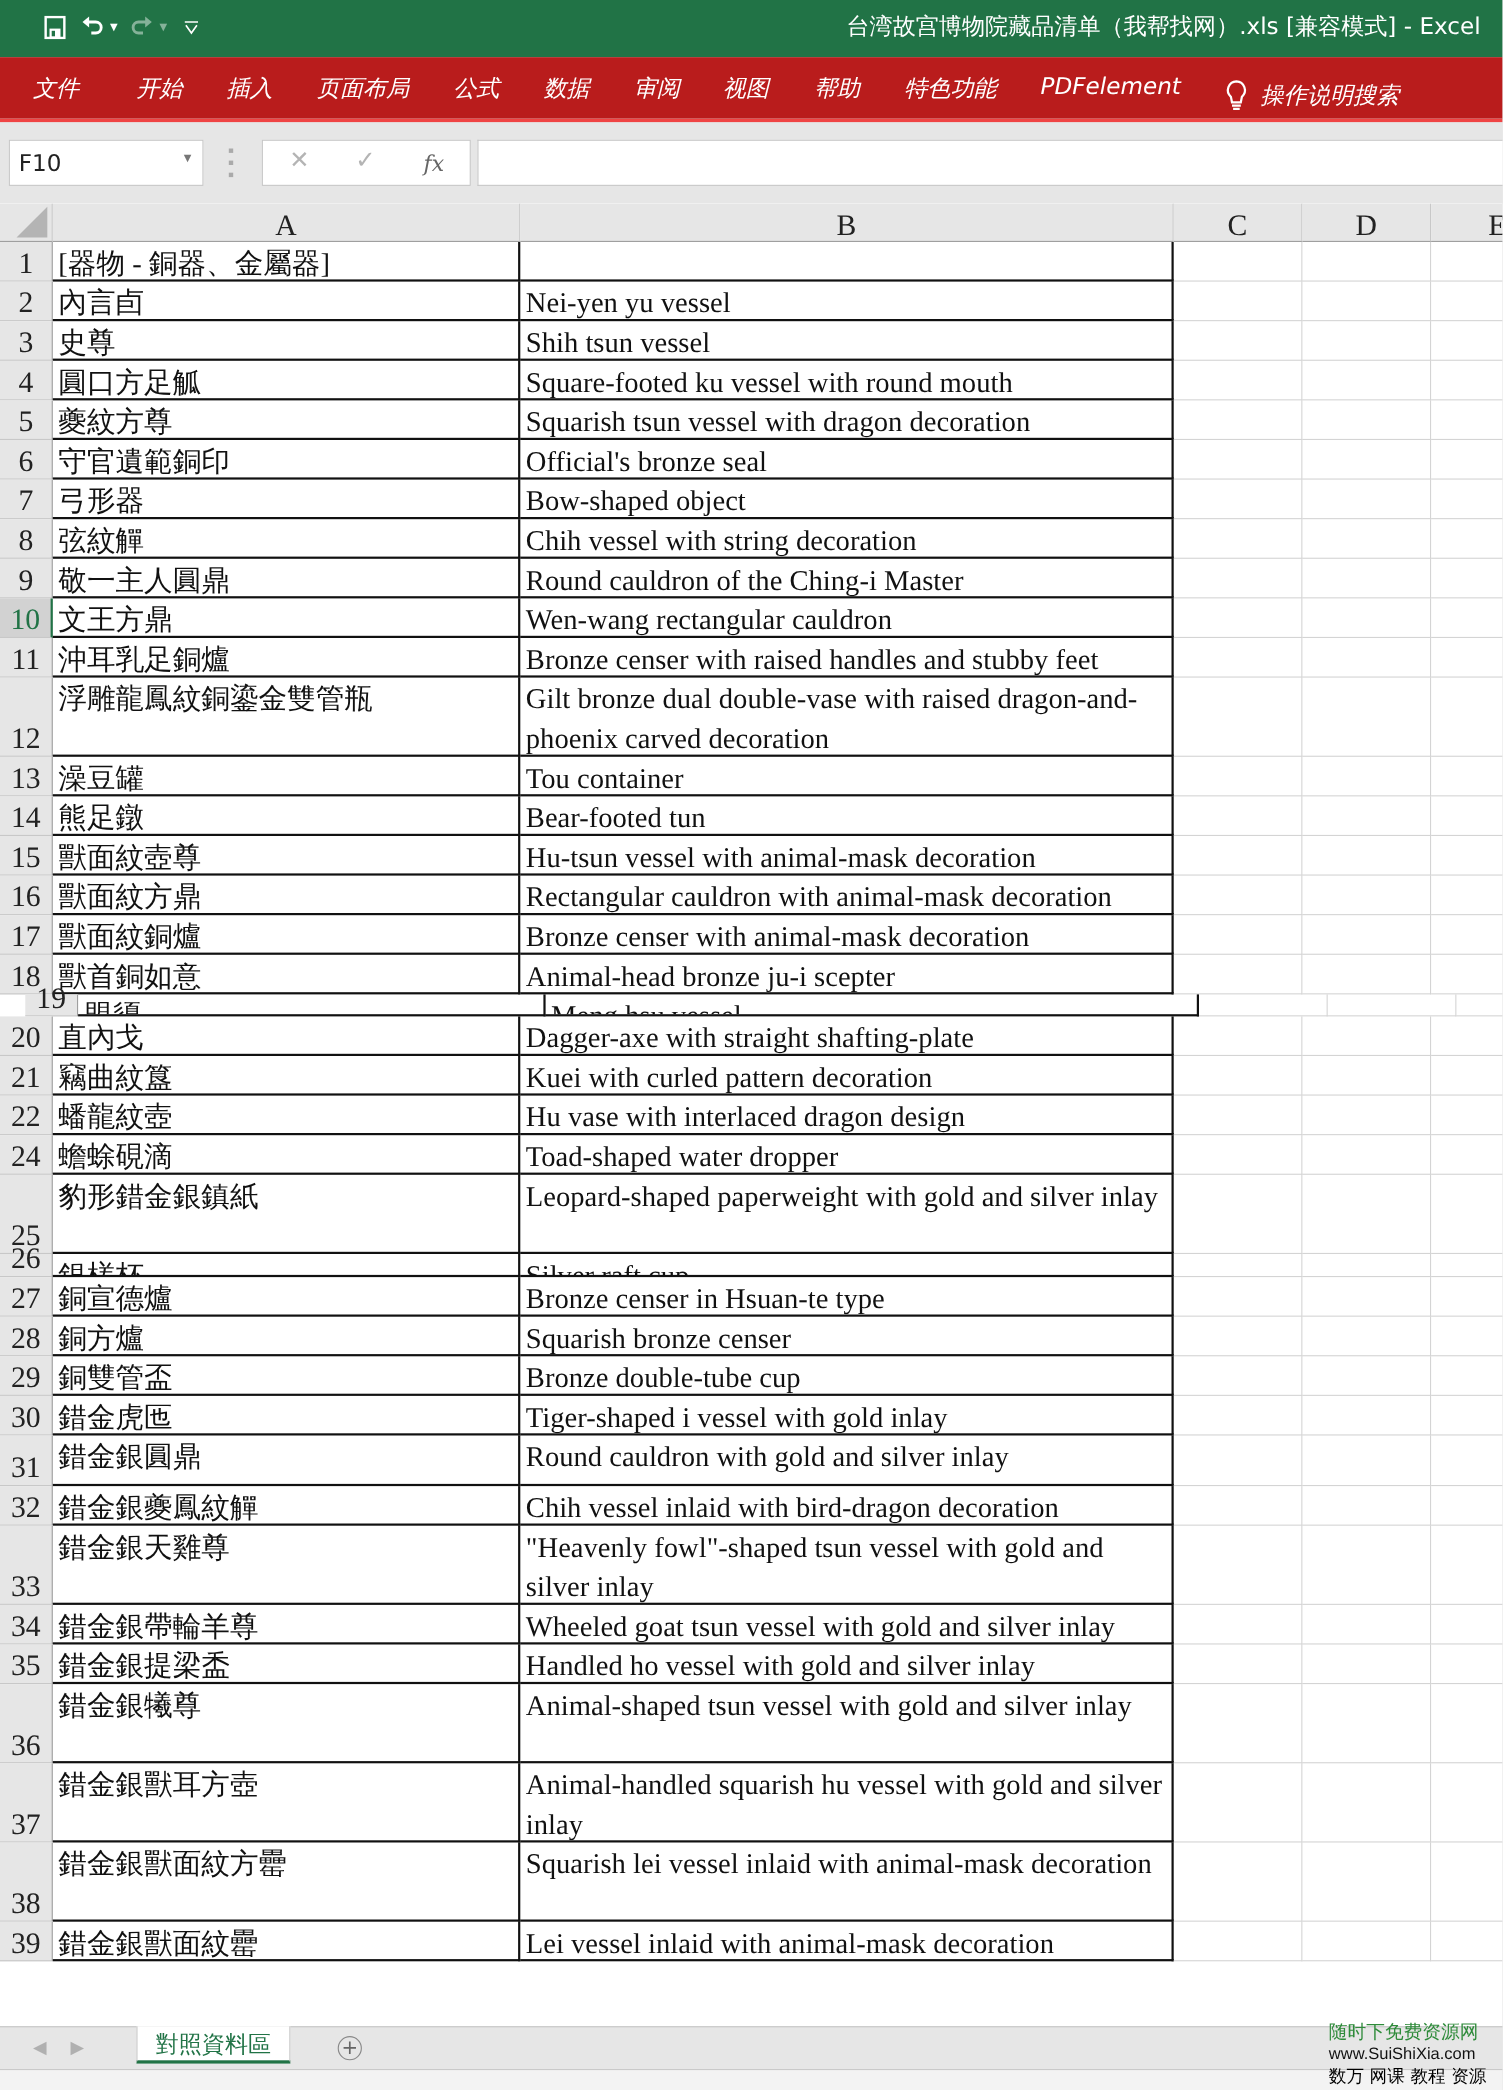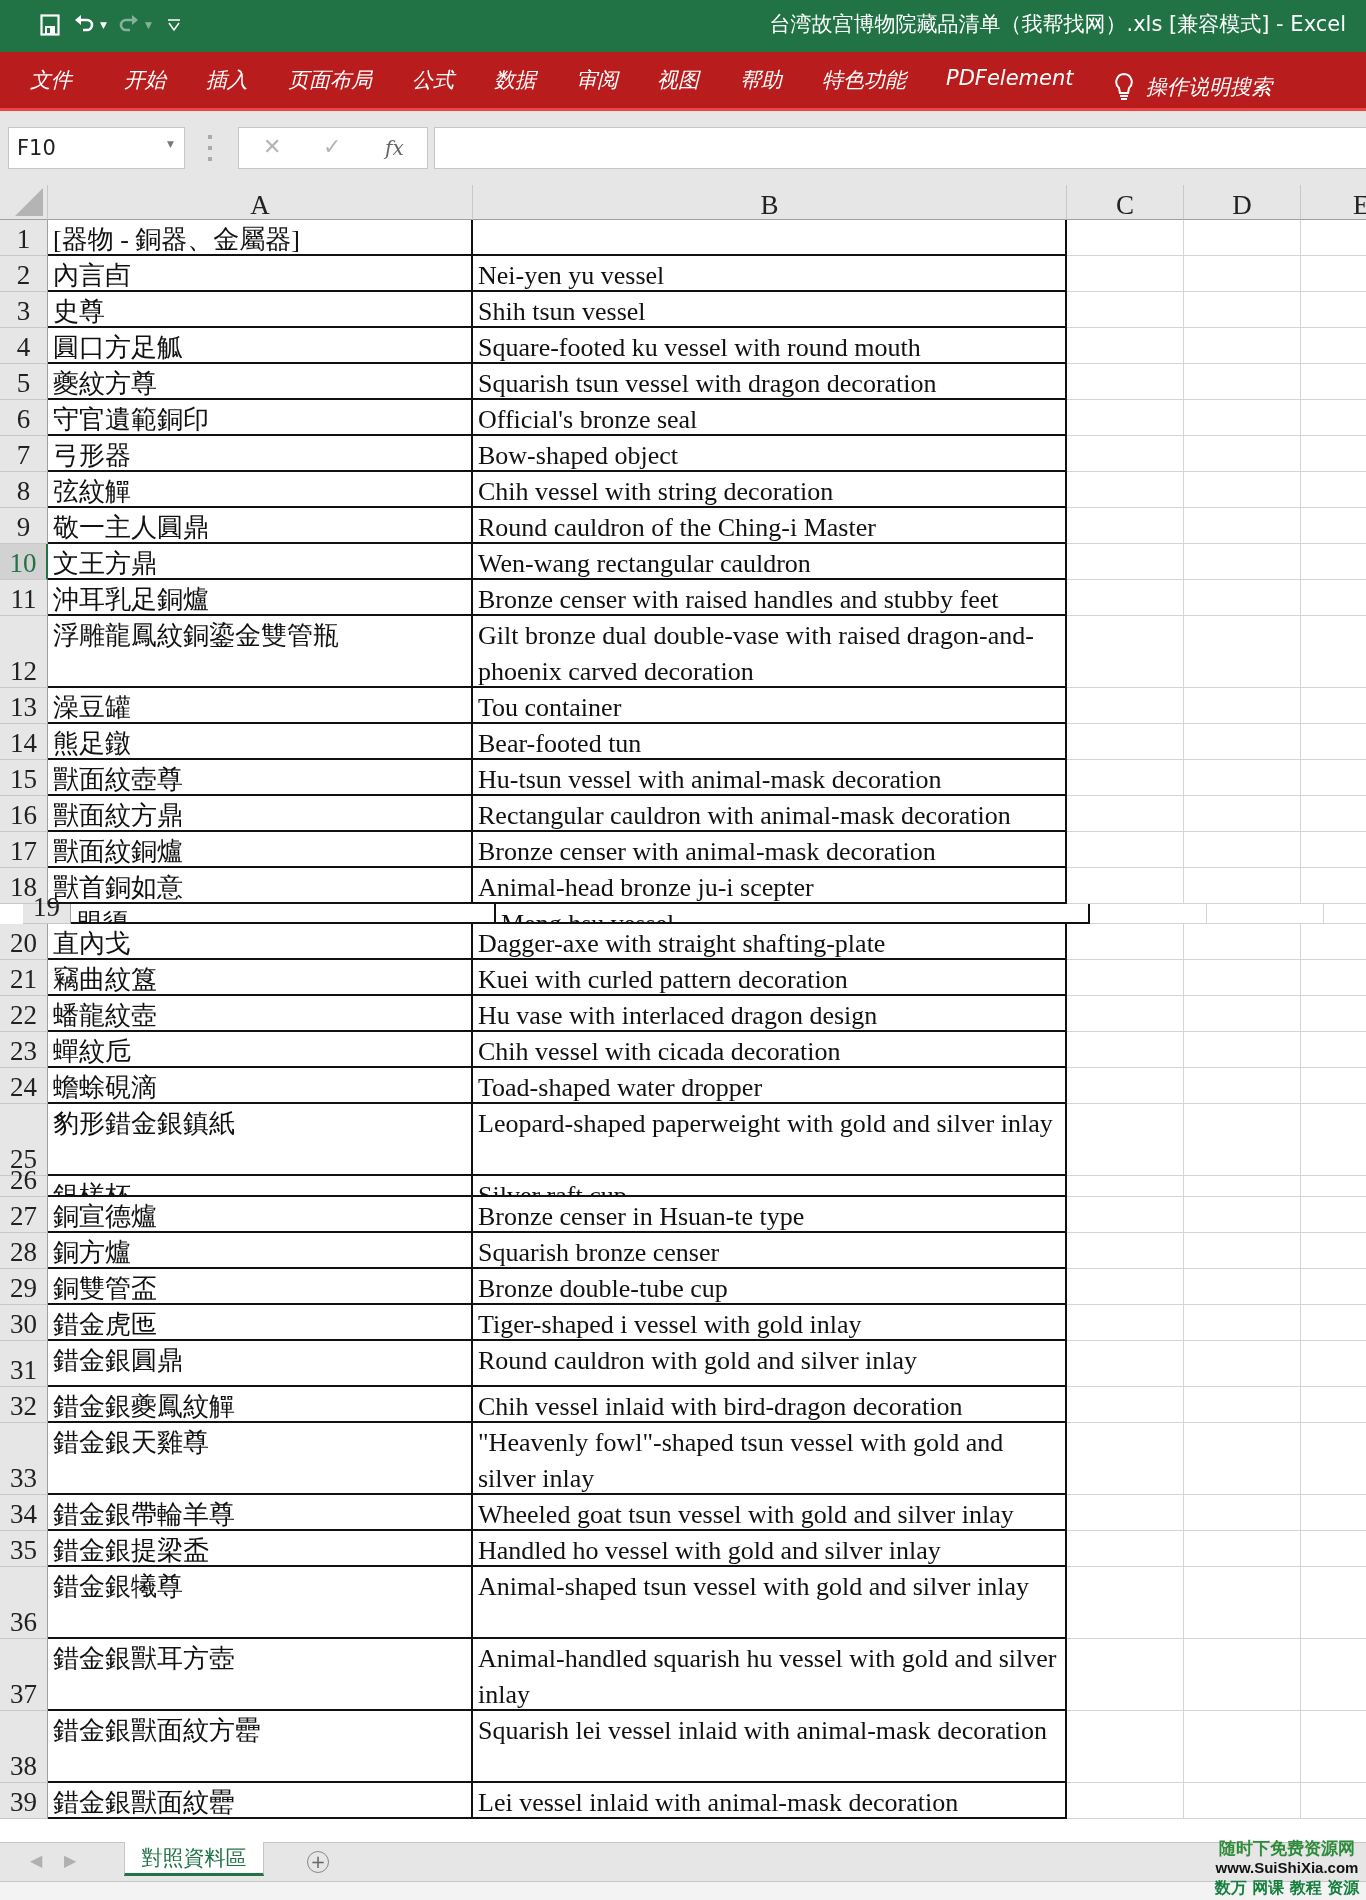--- a/index.html
+++ b/index.html
@@ -41,24 +41,24 @@
   .cC { left: 1067px; width: 117px; border-right: 1px solid #d4d4d4; border-bottom: 1px solid #d4d4d4; }
   .cD { left: 1184px; width: 117px; border-right: 1px solid #d4d4d4; border-bottom: 1px solid #d4d4d4; }
   .cE { left: 1301px; width: 80px; border-bottom: 1px solid #d4d4d4; }
 
   .sheetbar { position: absolute; left: 0; top: 1842px; width: 1366px; height: 40px; background: #e6e6e6; border-top: 1px solid #c6c6c6; border-bottom: 1px solid #c6c6c6; }
   .nav { position: absolute; top: 8px; font-size: 16px; color: #b0b0b0; }
   .sheettab { position: absolute; left: 124px; top: -1px; width: 140px; height: 34px; background: #fff; border-bottom: 3px solid #217346; border-left: 1px solid #c6c6c6; border-right: 1px solid #c6c6c6; color: #217346; font-size: 21px; text-align: center; line-height: 32px; }
   .addsheet { position: absolute; left: 307px; top: 8px; width: 22px; height: 22px; border: 1px solid #888; border-radius: 50%; color: #666; font-size: 18px; line-height: 19px; text-align: center; }
   .statusbar { position: absolute; left: 0; top: 1882px; width: 1366px; height: 18px; background: #f3f3f3; }
 
-  .watermark { position: absolute; left: 1208px; top: 1838px; width: 158px; text-align: center; font-weight: bold; line-height: 20px; }
+  .watermark { position: absolute; left: 1208px; top: 1838px; width: 158px; text-align: left; font-weight: normal; line-height: 20px; }
   .wm1 { color: #2e8b3a; font-size: 17px; }
   .wm2 { color: #111; font-size: 15px; font-family: "Liberation Sans", sans-serif; }
-  .wm3 { color: #15803d; font-size: 16px; }
+  .wm3 { color: #000000; font-size: 16px; }
 </style>
 </head>
 <body>
 
 <div class="titlebar">
   <div class="qat">
     <span class="qat-icon">
       <svg width="20" height="22" viewBox="0 0 20 22">
           <rect x="1.5" y="1.5" width="17" height="19" fill="none" stroke="#fff" stroke-width="2.2"></rect>
           <rect x="5" y="12" width="10" height="8" fill="#fff"></rect>
@@ -309,28 +309,20 @@
       </div>
       <div class="row" style="height: 36px;">
         <div class="rownum">22</div>
         <div class="cell cA">蟠龍紋壺</div>
         <div class="cell cB">Hu vase with interlaced dragon design</div>
         <div class="cell cC"></div>
         <div class="cell cD"></div>
         <div class="cell cE"></div>
       </div>
       <div class="row" style="height: 36px;">
-        <div class="rownum">23</div>
-        <div class="cell cA">蟬紋卮</div>
-        <div class="cell cB">Chih vessel with cicada decoration</div>
-        <div class="cell cC"></div>
-        <div class="cell cD"></div>
-        <div class="cell cE"></div>
-      </div>
-      <div class="row" style="height: 36px;">
         <div class="rownum">24</div>
         <div class="cell cA">蟾蜍硯滴</div>
         <div class="cell cB">Toad-shaped water dropper</div>
         <div class="cell cC"></div>
         <div class="cell cD"></div>
         <div class="cell cE"></div>
       </div>
       <div class="row" style="height: 72px;">
         <div class="rownum">25</div>
         <div class="cell cA">豹形錯金銀鎮紙</div>

